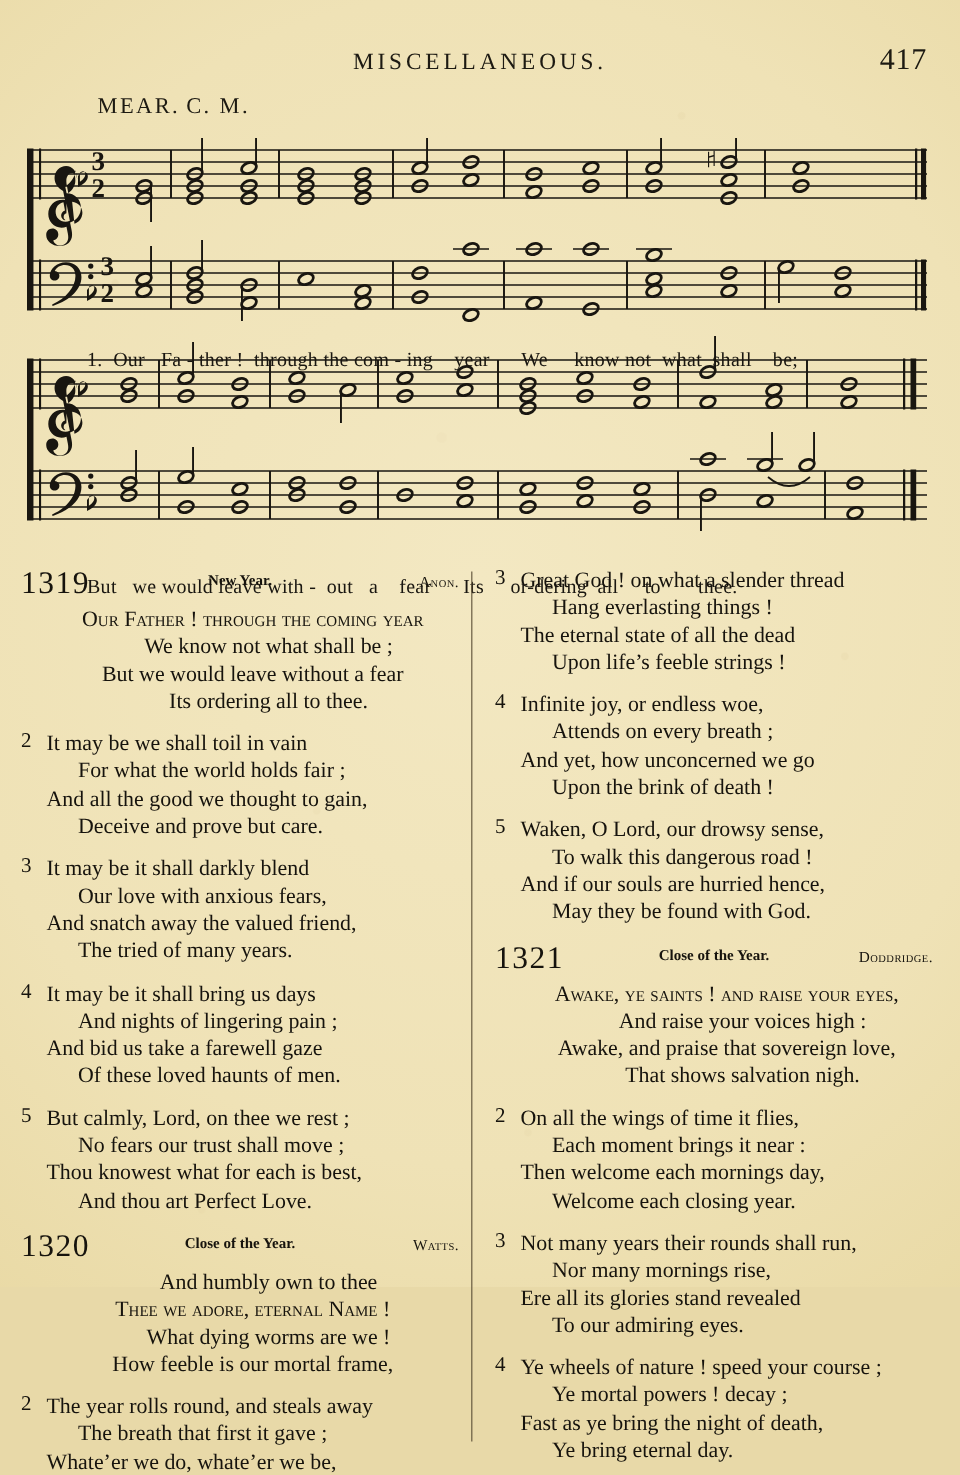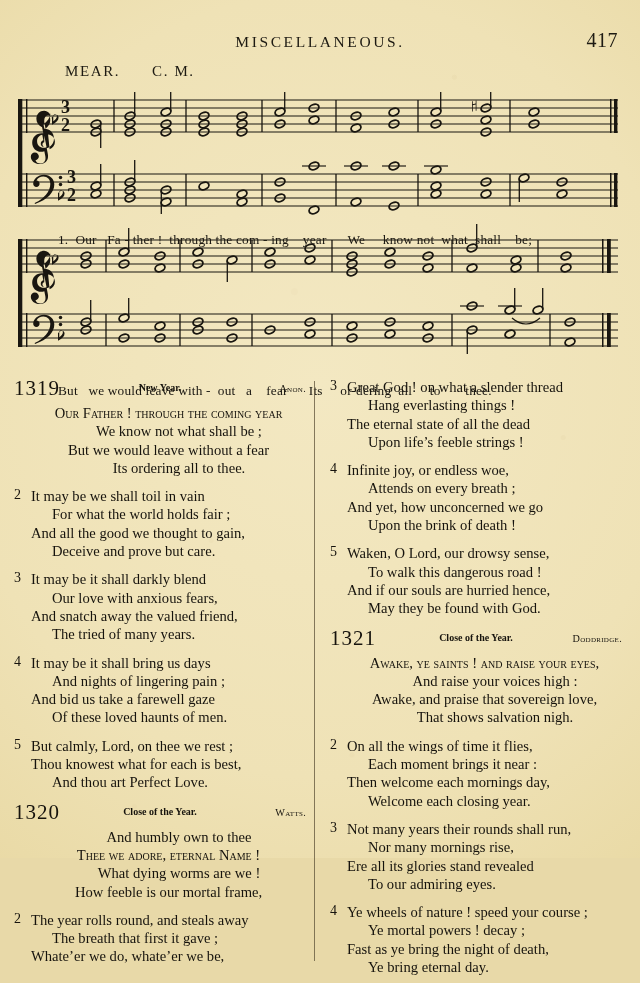--- a/index.html
+++ b/index.html
@@ -69,21 +69,21 @@
 
   
   .tune-head {
     position: absolute;
     left: 65px;
     top: 63px;
     font-size: 15px;
     letter-spacing: 1.6px;
     color: #1d1a12;
   }
-  .tune-head .meter { margin-left: 32px; }
+  .tune-head .meter { margin-left: 4px; }
 
   
   .music {
     position: absolute;
     left: 14px;
     top: 92px;
     width: 612px;
     height: 268px;
   }
   .music svg { display: block; }
@@ -805,20 +805,21 @@
         <div class="verse">
           <span class="verse-num">4</span>
           <div class="vline">It may be it shall bring us days</div>
           <div class="vline ind">And nights of lingering pain ;</div>
           <div class="vline">And bid us take a farewell gaze</div>
           <div class="vline ind">Of these loved haunts of men.</div>
         </div>
         <div class="verse">
           <span class="verse-num">5</span>
           <div class="vline">But calmly, Lord, on thee we rest ;</div>
+          <div class="vline ind">No fears our trust shall move ;</div>
           <div class="vline">Thou knowest what for each is best,</div>
           <div class="vline ind">And thou art Perfect Love.</div>
         </div>
       </div>
       <div class="hymn">
         <div class="hymn-head">
           <span class="hymn-num">1320</span>
           <span class="hymn-topic">Close of the Year.</span>
           <span class="hymn-author">Watts.</span>
         </div>

